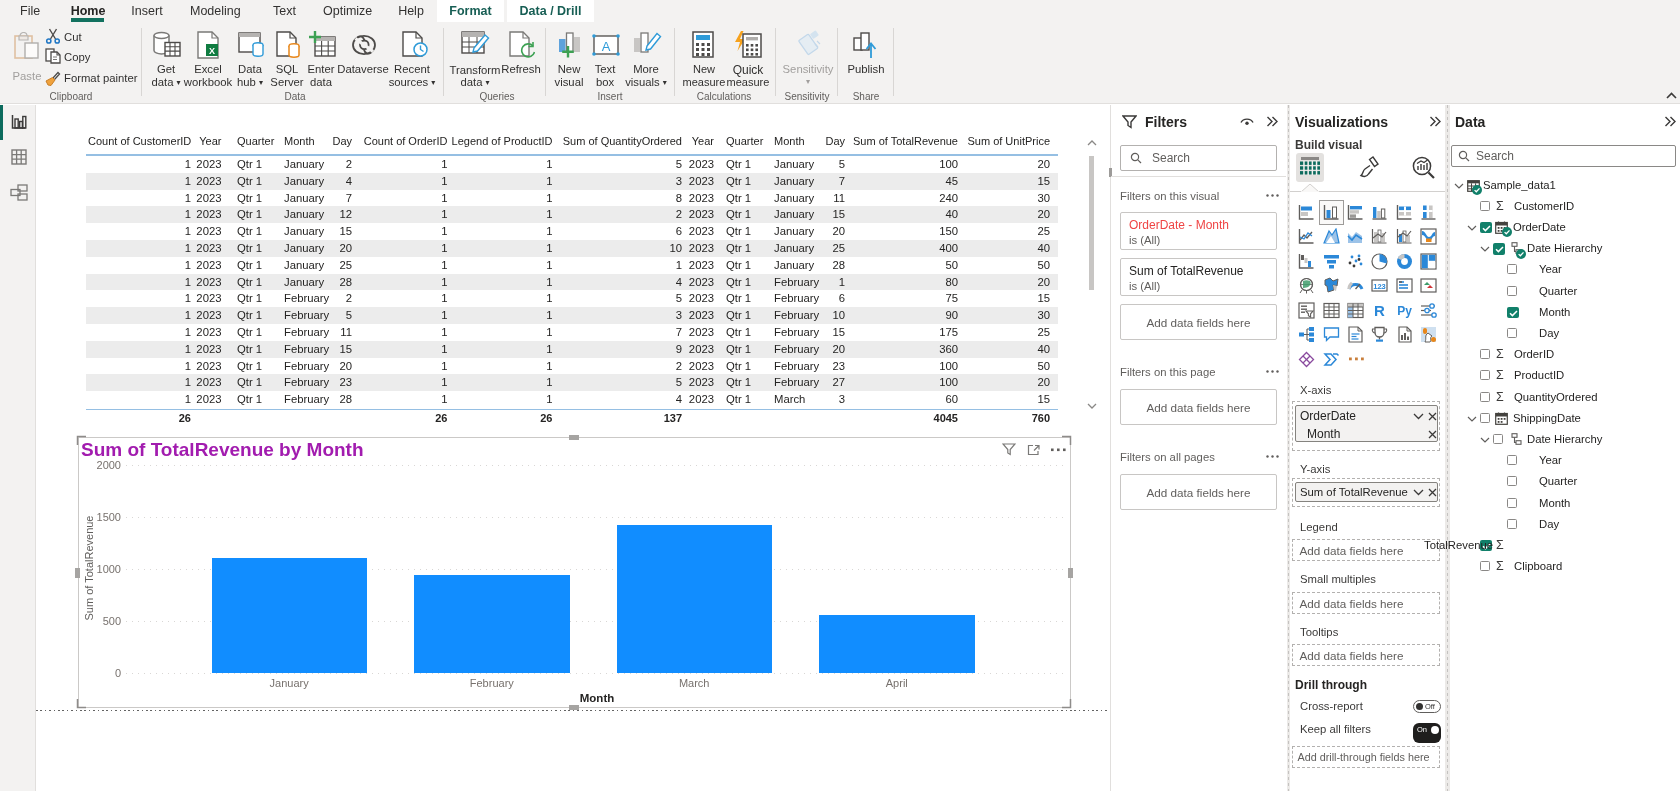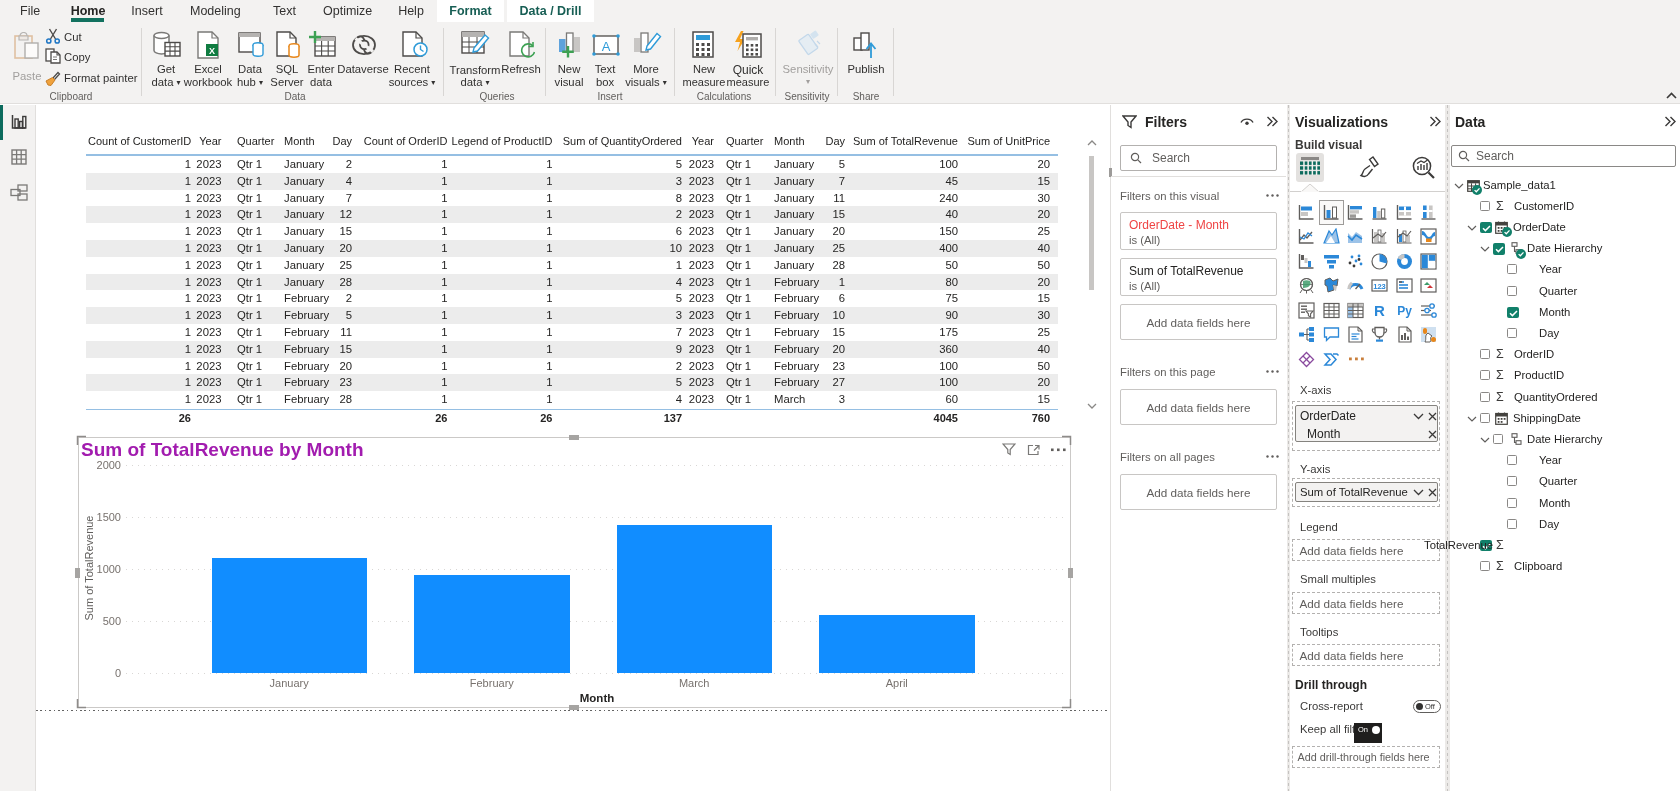--- a/index.html
+++ b/index.html
@@ -710,21 +710,21 @@
 <div class="abs dash" style="left:1291.5px;top:592px;width:148px;height:22px;background:#fff;font-size:11.7px;color:#605e5c;line-height:21px;padding-left:7px">Add data fields here</div>
 <div class="vlabel" style="top:626px">Tooltips</div>
 <div class="abs dash" style="left:1291.5px;top:644px;width:148px;height:22px;background:#fff;font-size:11.7px;color:#605e5c;line-height:21px;padding-left:7px">Add data fields here</div>
 <div class="abs" style="left:1295px;top:678px;font-size:12px;font-weight:bold;color:#252423">Drill through</div>
 <div class="toggle-lbl" style="top:700px">Cross-report</div>
 <div class="abs" style="left:1413px;top:700px;width:28px;height:13px;border:1px solid #605e5c;border-radius:7px;background:#fff">
 <div style="position:absolute;left:2px;top:2px;width:7px;height:7px;border-radius:50%;background:#323130"></div>
 <div style="position:absolute;left:11px;top:1px;font-size:7.5px;color:#323130">Off</div>
   </div>
 <div class="toggle-lbl" style="top:723px">Keep all filters</div>
-<div class="abs" style="left:1354px;top:723px;width:28px;height:20px;border-radius:0;background:#1f1e1d">
+<div class="abs" style="left:1413px;top:723px;width:28px;height:20px;border-radius:6px;background:#1f1e1d">
 <div style="position:absolute;right:2.5px;top:2.5px;width:8px;height:8px;border-radius:50%;background:#fff"></div>
 <div style="position:absolute;left:4px;top:1.5px;font-size:7.5px;color:#fff">On</div>
   </div>
 <div class="abs dash" style="left:1291.5px;top:746px;width:148px;height:22px;background:#fff;font-size:10.8px;color:#605e5c;line-height:21px;padding-left:5px;white-space:nowrap">Add drill-through fields here</div>
 <div class="abs" style="left:1455px;top:114px;font-size:14px;font-weight:bold;color:#252423">Data</div>
 <svg class="abs" style="left:1664px;top:116px" width="13" height="11" viewBox="0 0 13 11">
     <path d="M1.5 1 L6 5.5 L1.5 10 M6.5 1 L11 5.5 L6.5 10" fill="none" stroke="#3b3a39" stroke-width="1.4"></path>
   </svg>
 <div class="abs" style="left:1450.5px;top:144.5px;width:225px;height:22px;border:1px solid #8a8886;border-radius:2px;background:#fff"></div>
 <svg class="abs" style="left:1458px;top:150px" width="12" height="12" viewBox="0 0 12 12">

